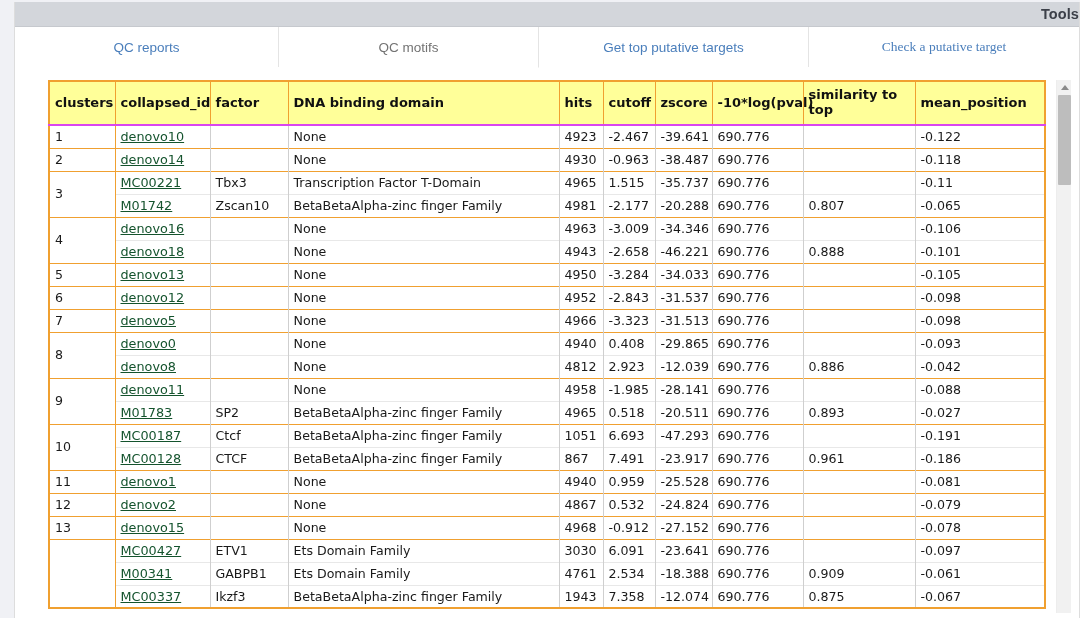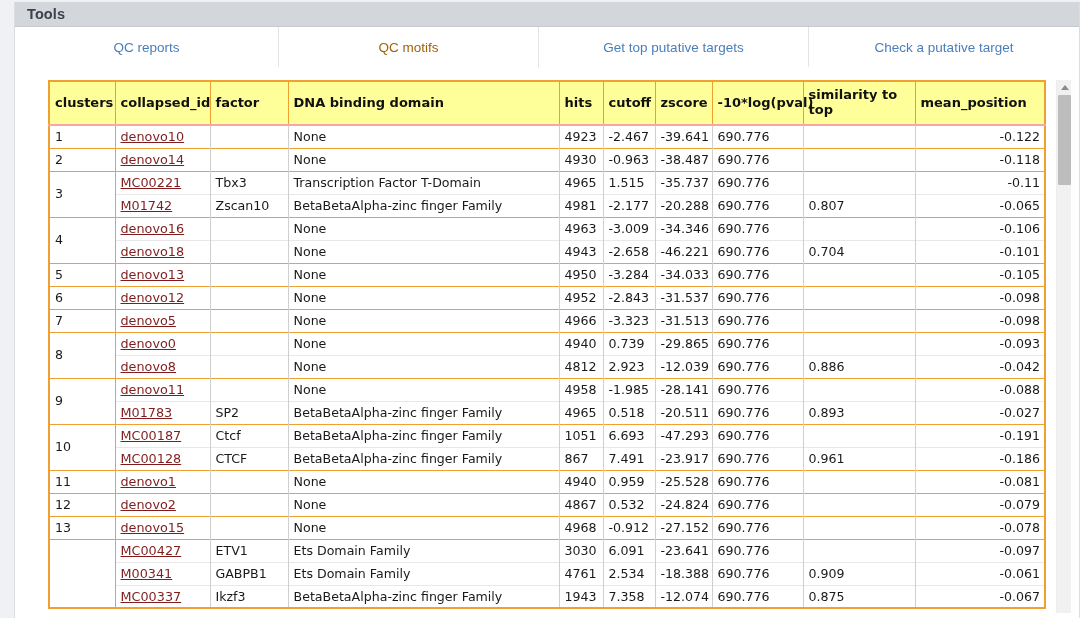--- a/index.html
+++ b/index.html
@@ -34,20 +34,21 @@
   }
 
   .panel-heading {
     height: 25px;
     background: #d3d6db;
     border-bottom: 1px solid #c6c9ce;
     display: flex;
     align-items: center;
     padding-left: 12px;
     box-sizing: border-box;
+    justify-content: flex-end;
   }
   .panel-title {
     font-size: 14.5px;
     font-weight: bold;
     color: #3c4049;
     letter-spacing: 0.1px;
   }
 
   
   .tabs {
@@ -74,24 +75,24 @@
     color: #4a7ebb;
     box-sizing: border-box;
     background: #ffffff;
     border-right: 1px solid #e4e4e4;
     cursor: pointer;
     z-index: 2;
   }
   .tab.t0 { width: 264px; }
   .tab.t1 { width: 260px; }
   .tab.t2 { width: 270px; }
-  .tab.t3 { width: 270px; border-right: none; }
+  .tab.t3 { width: 270px; border-right: none; font-family: Liberation Serif, serif; }
 
   .tab.active {
-    color: #a16207;
+    color: #737373;
     border-bottom: 1px solid #ffffff;
     margin-bottom: -1px;
   }
 
   
   .table-area {
     position: relative;
     height: 553px;
     background: #ffffff;
     box-sizing: border-box;
@@ -103,21 +104,21 @@
     border-collapse: collapse;
     table-layout: fixed;
     width: 996px;
     border: 2px solid #f0a030;
     background: #ffffff;
   }
 
   table.qc th {
     background: #ffff99;
     border-right: 1px solid #f0a030;
-    border-bottom: 2px solid #fca5a5;
+    border-bottom: 2px solid #d946ef;
     font-family: "DejaVu Sans", sans-serif;
     font-weight: bold;
     font-size: 13px;
     color: #111111;
     text-align: left;
     vertical-align: middle;
     padding: 4px 4px 4px 5px;
     line-height: 1.12;
     box-sizing: border-box;
     height: 44px;
@@ -131,34 +132,34 @@
     color: #1a1a1a;
     text-align: left;
     vertical-align: middle;
     padding: 2px 4px 2px 5px;
     height: 23px;
     line-height: 1.05;
     box-sizing: border-box;
     white-space: nowrap;
     overflow: hidden;
   }
-  table.qc td:last-child { border-right: none; text-align: right; }
+  table.qc td:last-child { border-right: none; }
 
   
   table.qc tr.grp-start > td,
   table.qc tr.grp-start > th { border-top: 1px solid #f0a030; }
   table.qc tr.sub > td { border-top: 1px solid #e8e8e8; }
 
   td.cl {
     vertical-align: middle;
     border-right: 1px solid #f0a030 !important;
   }
 
   a.idlink {
-    color: #7f1d1d;
+    color: #14532d;
     text-decoration: underline;
     font-size: 12.8px;
   }
 
   
   col.c-clusters  { width: 66px; }
   col.c-collapsed { width: 95px; }
   col.c-factor    { width: 78px; }
   col.c-domain    { width: 271px; }
   col.c-hits      { width: 44px; }
@@ -320,21 +321,21 @@
               <td>-0.106</td>
             </tr>
             <tr class="sub">
               <td><a class="idlink" href="#">denovo18</a></td>
               <td></td>
               <td>None</td>
               <td>4943</td>
               <td>-2.658</td>
               <td>-46.221</td>
               <td>690.776</td>
-              <td>0.704</td>
+              <td>0.888</td>
               <td>-0.101</td>
             </tr>
             <tr class="grp-start">
               <td class="cl" rowspan="1">5</td>
               <td><a class="idlink" href="#">denovo13</a></td>
               <td></td>
               <td>None</td>
               <td>4950</td>
               <td>-3.284</td>
               <td>-34.033</td>
@@ -365,21 +366,21 @@
               <td>690.776</td>
               <td></td>
               <td>-0.098</td>
             </tr>
             <tr class="grp-start">
               <td class="cl" rowspan="2">8</td>
               <td><a class="idlink" href="#">denovo0</a></td>
               <td></td>
               <td>None</td>
               <td>4940</td>
-              <td>0.739</td>
+              <td>0.408</td>
               <td>-29.865</td>
               <td>690.776</td>
               <td></td>
               <td>-0.093</td>
             </tr>
             <tr class="sub">
               <td><a class="idlink" href="#">denovo8</a></td>
               <td></td>
               <td>None</td>
               <td>4812</td>

